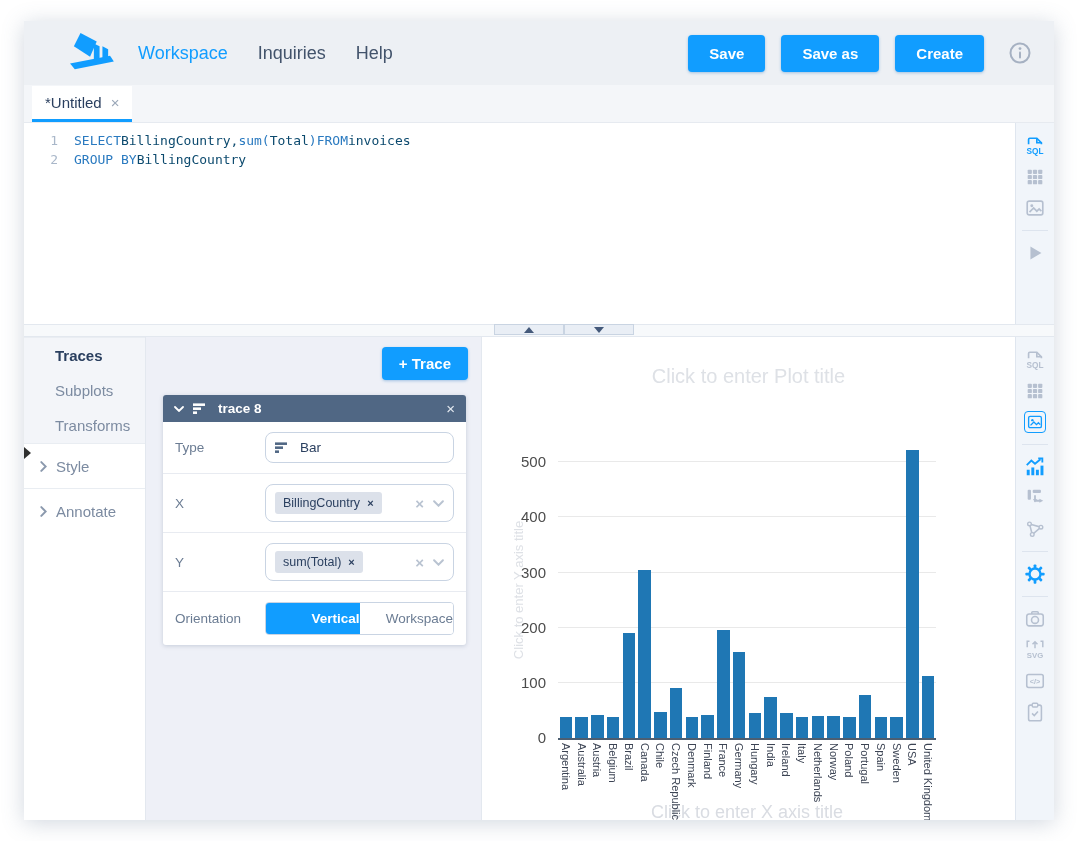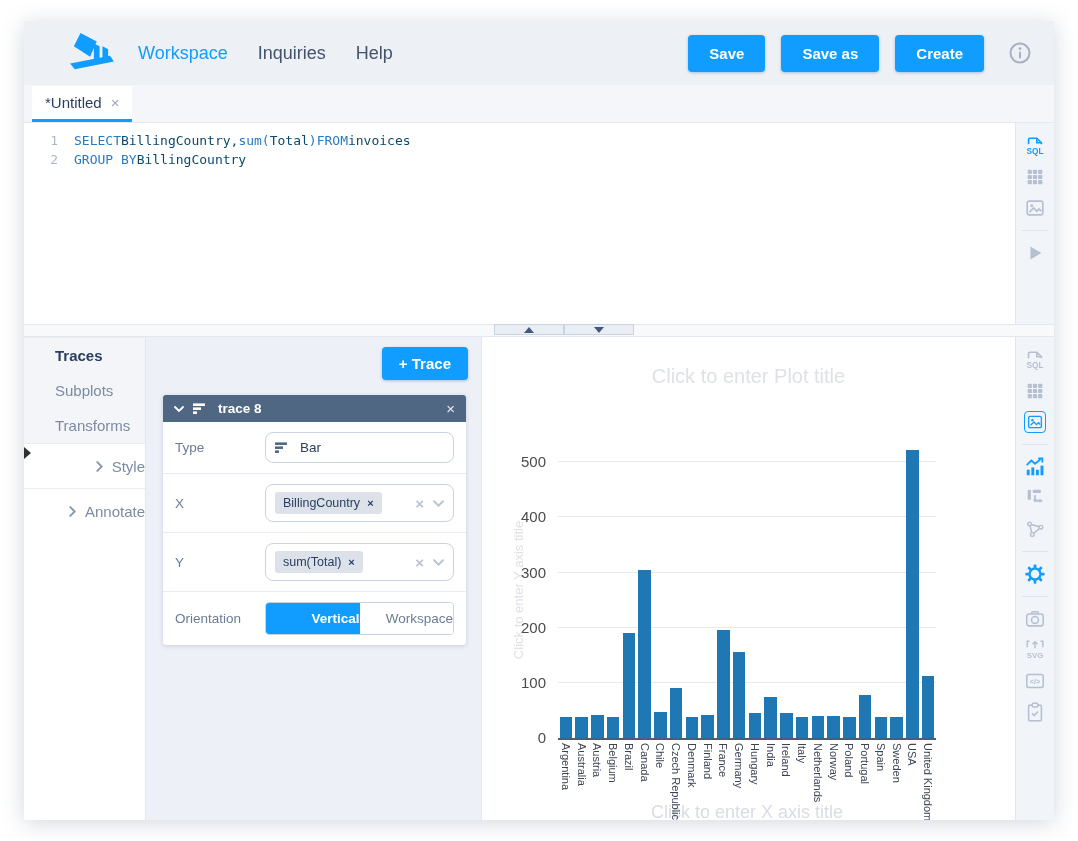--- a/index.html
+++ b/index.html
@@ -43,21 +43,21 @@
   .split-btn:first-of-type{margin-left:470px;}
   .tri-up{width:0;height:0;border-left:5px solid transparent;border-right:5px solid transparent;border-bottom:6px solid #44597a;}
   .tri-down{width:0;height:0;border-left:5px solid transparent;border-right:5px solid transparent;border-top:6px solid #44597a;}
   
   .bottom{flex:1;display:flex;min-height:0;}
   .sidebar{width:121px;flex:none;background:#fff;border-right:1px solid #e3e8ef;font-size:15px;}
   .sec-head{height:44px;display:flex;align-items:center;gap:9px;padding-left:16px;color:#2a3f5f;font-weight:700;cursor:pointer;}
   .sub{background:#f3f5f9;border-top:1px solid #e9edf2;}
   .subitem{height:35px;line-height:35px;padding-left:31px;color:#7c8ba1;cursor:pointer;}
   .subitem.active{color:#2a3f5f;font-weight:700;}
-  .sec-row{height:44px;display:flex;align-items:center;gap:9px;padding-left:16px;color:#7c8ba1;border-top:1px solid #e9edf2;cursor:pointer;justify-content:flex-end;}
+  .sec-row{height:44px;display:flex;align-items:center;gap:9px;padding-left:16px;color:#7c8ba1;border-top:1px solid #e9edf2;cursor:pointer;}
   
   .middle{width:335px;flex:none;background:#eef0f7;border-right:1px solid #e3e8ef;position:relative;}
   .add-trace{position:absolute;right:13px;top:10px;height:33px;padding:0 17px;font-size:15px;font-weight:700;margin-left:36px;}
   .card{position:absolute;left:17px;top:58px;width:303px;background:#fff;border-radius:3px;
         box-shadow:0 1px 4px rgba(80,100,130,.25);}
   .card-head{height:27px;background:#506784;border-radius:3px 3px 0 0;display:flex;align-items:center;
              gap:9px;padding:0 11px;color:#fff;font-size:13.5px;font-weight:700;}
   .card-close{margin-left:auto;font-size:15px;font-weight:400;color:#e6ebf2;cursor:pointer;}
   .frow{display:flex;align-items:center;padding:10px 12px;border-bottom:1px solid #e8ebf1;}
   .frow:last-child{border-bottom:none;}

